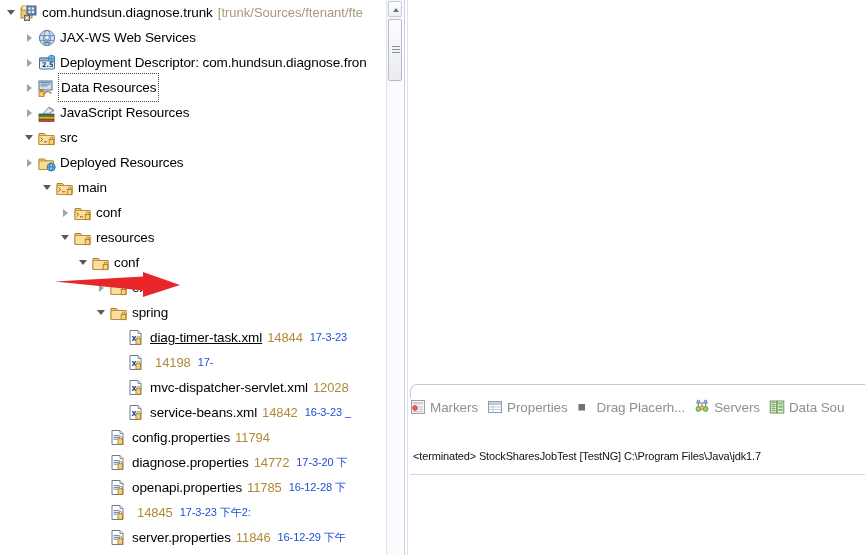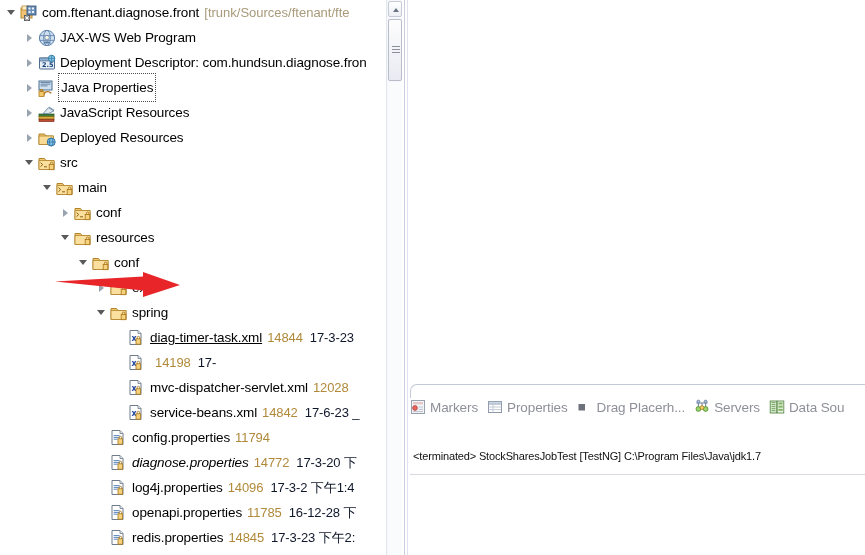--- a/index.html
+++ b/index.html
@@ -31,21 +31,21 @@
     border-left:5px solid #9aa4b0;
   }
   .twisty.expanded::before{
     content:"";position:absolute;left:3px;top:10px;
     border-left:4px solid transparent;border-right:4px solid transparent;
     border-top:5px solid #5a5a5a;
   }
   .ico{width:18px;height:18px;flex:0 0 18px;margin-right:4px;position:relative;}
   .label{font-size:13.5px;color:#000;letter-spacing:-0.1px;}
   .meta{color:#b08a3a;font-size:13px;margin-left:5px;letter-spacing:-0.1px;}
-  .meta2{color:#0f172a;font-size:13px;margin-left:7px;letter-spacing:-0.1px;}
+  .meta2{color:#1d4ed8;font-size:11px;margin-left:7px;letter-spacing:-0.1px;}
   .pathtxt{color:#a89a7a;font-size:13px;margin-left:5px;}
   .focusbox{
     outline:1px dotted #4a4a4a;outline-offset:1px;
     padding:0 1px;
   }
 
   
   .ico svg{display:block;}
 
   
@@ -135,38 +135,38 @@
               <rect x="7" y="2" width="9" height="9" fill="#6d8fb5" stroke="#2d4d73" stroke-width="0.8"></rect>
               <rect x="8.5" y="3.5" width="2" height="2" fill="#eaf2fb"></rect>
               <rect x="12" y="3.5" width="2" height="2" fill="#eaf2fb"></rect>
               <rect x="8.5" y="7" width="2" height="2" fill="#eaf2fb"></rect>
               <rect x="12" y="7" width="2" height="2" fill="#eaf2fb"></rect>
               <rect x="4" y="11" width="6" height="6" fill="#5a5a5a"></rect>
               <path d="M7 11.5 L7 16.5 M4.5 14 L9.5 14 M5.2 12.2 L8.8 15.8 M8.8 12.2 L5.2 15.8" stroke="#fff" stroke-width="0.9"></path>
             </svg>
           </span>
           <span style="display: inline-flex; align-items: center;">
-            <span class="label">com.ftenant.diagnose.front</span>
+            <span class="label">com.hundsun.diagnose.trunk</span>
             <span class="pathtxt">[trunk/Sources/ftenant/fte</span>
           </span>
         </div>
         <div class="row">
           <span class="indent" style="width: 22px;"></span>
           <span class="twisty collapsed"></span>
           <span class="ico">
             <svg width="18" height="18" viewBox="0 0 18 18">
               <circle cx="9" cy="9" r="7.6" fill="#cfe0f2" stroke="#5a7fa8" stroke-width="1"></circle>
               <ellipse cx="9" cy="9" rx="3.4" ry="7.6" fill="none" stroke="#5a7fa8" stroke-width="0.8"></ellipse>
               <path d="M1.7 6.6 H16.3 M1.7 11.4 H16.3" stroke="#5a7fa8" stroke-width="0.8"></path>
               <path d="M5 14.5 a4.5 4 0 0 1 8 0 z" fill="#5d7fa5"></path>
               <circle cx="9" cy="8.6" r="2.3" fill="#f6f2e2" stroke="#5a7fa8" stroke-width="0.8"></circle>
             </svg>
           </span>
           <span style="display: inline-flex; align-items: center;">
-            <span class="label">JAX-WS Web Program</span>
+            <span class="label">JAX-WS Web Services</span>
           </span>
         </div>
         <div class="row">
           <span class="indent" style="width: 22px;"></span>
           <span class="twisty collapsed"></span>
           <span class="ico">
             <svg width="18" height="18" viewBox="0 0 18 18">
               <rect x="1.5" y="4" width="15" height="11" rx="1" fill="#e8eef6" stroke="#4c6c92" stroke-width="1"></rect>
               <rect x="1.5" y="4" width="15" height="3" fill="#8fb0d0" stroke="#4c6c92" stroke-width="0.7"></rect>
               <text x="4" y="13.4" font-family="DejaVu Sans" font-size="6.5" font-weight="bold" fill="#13407a">2.5</text>
@@ -184,72 +184,72 @@
           <span class="ico">
             <svg width="18" height="18" viewBox="0 0 18 18">
               <rect x="1" y="2" width="13" height="9" fill="#cfe0f0" stroke="#3f6287" stroke-width="0.9"></rect>
               <path d="M2.5 3.5 h10 M2.5 5.2 h10 M2.5 6.9 h7" stroke="#3f6287" stroke-width="0.7"></path>
               <path d="M5 16.5 c0-3 2-4.6 4.5-4.6 c2.3 0 3.6 1 4.2 2.2 l-1.6 0.6 c-0.5-0.9-1.4-1.4-2.6-1.4 c-1.6 0-2.6 1-2.9 3.2 z" fill="#b3772b"></path>
               <rect x="1" y="12" width="5" height="5.5" fill="#f3c86d" stroke="#b07c1e" stroke-width="0.8"></rect>
               <rect x="2.6" y="10.4" width="1.8" height="2.2" fill="none" stroke="#b07c1e" stroke-width="0.8"></rect>
             </svg>
           </span>
           <span class="focusbox" style="display: inline-flex; align-items: center;">
-            <span class="label">Java Properties</span>
+            <span class="label">Data Resources</span>
           </span>
         </div>
         <div class="row">
           <span class="indent" style="width: 22px;"></span>
           <span class="twisty collapsed"></span>
           <span class="ico">
             <svg width="18" height="18" viewBox="0 0 18 18">
               <rect x="1" y="10" width="15" height="2.6" fill="#3f7a3f" stroke="#24551f" stroke-width="0.7"></rect>
               <rect x="1" y="12.6" width="15" height="2.6" fill="#d4b13c" stroke="#8a6c13" stroke-width="0.7"></rect>
               <rect x="1" y="15.2" width="15" height="2.3" fill="#c04c33" stroke="#7e2c1a" stroke-width="0.7"></rect>
               <path d="M5 9.6 l5.5-6 l5.5 3.2 l-5.5 2.8 z" fill="#dfe7ef" stroke="#5b7a99" stroke-width="0.8"></path>
               <path d="M11 3 l5 3.2" stroke="#5b7a99" stroke-width="0.8"></path>
             </svg>
           </span>
           <span style="display: inline-flex; align-items: center; text-align: center;">
             <span class="label">JavaScript Resources</span>
           </span>
         </div>
         <div class="row">
           <span class="indent" style="width: 22px;"></span>
+          <span class="twisty expanded"></span>
+          <span class="ico">
+            <svg width="18" height="18" viewBox="0 0 18 18">
+              <path d="M1 4.5 h5.5 l1.5 2 h8 v9 h-15 z" fill="#f2c971" stroke="#b1842c" stroke-width="1"></path>
+              <path d="M1 6.5 h15 v9 h-15 z" fill="#fbdf9e" stroke="#b1842c" stroke-width="0.8"></path>
+              <path d="M2.5 8.6 l2.2 2 l-2.2 2 M6 12.8 h3" stroke="#8a6413" stroke-width="1" fill="none"></path>
+              <rect x="11.2" y="10.5" width="4.6" height="5.2" fill="#f6d27e" stroke="#a8761b" stroke-width="0.8"></rect>
+              <path d="M12.4 10.5 v-1.3 a1.2 1.2 0 0 1 2.4 0 v1.3" fill="none" stroke="#a8761b" stroke-width="0.9"></path>
+            </svg>
+          </span>
+          <span style="display: inline-flex; align-items: center;">
+            <span class="label">src</span>
+          </span>
+        </div>
+        <div class="row">
+          <span class="indent" style="width: 22px;"></span>
           <span class="twisty collapsed"></span>
           <span class="ico">
             <svg width="18" height="18" viewBox="0 0 18 18">
               <path d="M1 5 h5.5 l1.5 2 h7.5 v8.5 h-14.5 z" fill="#f2c971" stroke="#b1842c" stroke-width="1"></path>
               <path d="M1 7 h14.5 v8.5 h-14.5 z" fill="#fadb95" stroke="#b1842c" stroke-width="0.8"></path>
               <circle cx="13.2" cy="13" r="4" fill="#7fc0e8" stroke="#2c6f9a" stroke-width="0.9"></circle>
               <ellipse cx="13.2" cy="13" rx="1.8" ry="4" fill="none" stroke="#2c6f9a" stroke-width="0.7"></ellipse>
               <path d="M9.2 13 h8" stroke="#2c6f9a" stroke-width="0.7"></path>
             </svg>
           </span>
           <span style="display: inline-flex; align-items: center;">
             <span class="label">Deployed Resources</span>
           </span>
         </div>
         <div class="row">
-          <span class="indent" style="width: 22px;"></span>
-          <span class="twisty expanded"></span>
-          <span class="ico">
-            <svg width="18" height="18" viewBox="0 0 18 18">
-              <path d="M1 4.5 h5.5 l1.5 2 h8 v9 h-15 z" fill="#f2c971" stroke="#b1842c" stroke-width="1"></path>
-              <path d="M1 6.5 h15 v9 h-15 z" fill="#fbdf9e" stroke="#b1842c" stroke-width="0.8"></path>
-              <path d="M2.5 8.6 l2.2 2 l-2.2 2 M6 12.8 h3" stroke="#8a6413" stroke-width="1" fill="none"></path>
-              <rect x="11.2" y="10.5" width="4.6" height="5.2" fill="#f6d27e" stroke="#a8761b" stroke-width="0.8"></rect>
-              <path d="M12.4 10.5 v-1.3 a1.2 1.2 0 0 1 2.4 0 v1.3" fill="none" stroke="#a8761b" stroke-width="0.9"></path>
-            </svg>
-          </span>
-          <span style="display: inline-flex; align-items: center;">
-            <span class="label">src</span>
-          </span>
-        </div>
-        <div class="row">
           <span class="indent" style="width: 40px;"></span>
           <span class="twisty expanded"></span>
           <span class="ico">
             <svg width="18" height="18" viewBox="0 0 18 18">
               <path d="M1 4.5 h5.5 l1.5 2 h8 v9 h-15 z" fill="#f2c971" stroke="#b1842c" stroke-width="1"></path>
               <path d="M1 6.5 h15 v9 h-15 z" fill="#fbdf9e" stroke="#b1842c" stroke-width="0.8"></path>
               <path d="M2.5 8.6 l2.2 2 l-2.2 2 M6 12.8 h3" stroke="#8a6413" stroke-width="1" fill="none"></path>
               <rect x="11.2" y="10.5" width="4.6" height="5.2" fill="#f6d27e" stroke="#a8761b" stroke-width="0.8"></rect>
               <path d="M12.4 10.5 v-1.3 a1.2 1.2 0 0 1 2.4 0 v1.3" fill="none" stroke="#a8761b" stroke-width="0.9"></path>
             </svg>
@@ -393,21 +393,21 @@
               <path d="M10 1.5 v3 h3" fill="#dfe6ee" stroke="#6f7b8a" stroke-width="0.8"></path>
               <text x="3.4" y="11.6" font-family="DejaVu Sans" font-size="8" font-weight="bold" fill="#22489e">x</text>
               <rect x="8" y="9.8" width="4.6" height="5.4" fill="#f6d27e" stroke="#a8761b" stroke-width="0.8"></rect>
               <path d="M9.2 9.8 v-1.3 a1.2 1.2 0 0 1 2.4 0 v1.3" fill="none" stroke="#a8761b" stroke-width="0.9"></path>
             </svg>
           </span>
           <span style="display: inline-flex; align-items: center;">
             <span class="label">service-beans.xml</span>
           </span>
           <span class="meta">14842</span>
-          <span class="meta2">17-6-23 _</span>
+          <span class="meta2">16-3-23 _</span>
         </div>
         <div class="row">
           <span class="indent" style="width: 94px;"></span>
           <span class="twisty "></span>
           <span class="ico">
             <svg width="18" height="18" viewBox="0 0 18 18">
               <path d="M2 1.5 h8 l3 3 v11 h-11 z" fill="#ffffff" stroke="#6f7b8a" stroke-width="1"></path>
               <path d="M10 1.5 v3 h3" fill="#dfe6ee" stroke="#6f7b8a" stroke-width="0.8"></path>
               <path d="M3.6 6.6 h6 M3.6 8.4 h6 M3.6 10.2 h4" stroke="#5a86bd" stroke-width="1"></path>
               <rect x="8" y="9.8" width="4.6" height="5.4" fill="#f6d27e" stroke="#a8761b" stroke-width="0.8"></rect>
@@ -424,76 +424,55 @@
           <span class="twisty "></span>
           <span class="ico">
             <svg width="18" height="18" viewBox="0 0 18 18">
               <path d="M2 1.5 h8 l3 3 v11 h-11 z" fill="#ffffff" stroke="#6f7b8a" stroke-width="1"></path>
               <path d="M10 1.5 v3 h3" fill="#dfe6ee" stroke="#6f7b8a" stroke-width="0.8"></path>
               <path d="M3.6 6.6 h6 M3.6 8.4 h6 M3.6 10.2 h4" stroke="#5a86bd" stroke-width="1"></path>
               <rect x="8" y="9.8" width="4.6" height="5.4" fill="#f6d27e" stroke="#a8761b" stroke-width="0.8"></rect>
               <path d="M9.2 9.8 v-1.3 a1.2 1.2 0 0 1 2.4 0 v1.3" fill="none" stroke="#a8761b" stroke-width="0.9"></path>
             </svg>
           </span>
-          <span style="display: inline-flex; align-items: center; font-style: italic;">
+          <span style="display: inline-flex; align-items: center;">
             <span class="label">diagnose.properties</span>
           </span>
           <span class="meta">14772</span>
           <span class="meta2">17-3-20 下</span>
         </div>
         <div class="row">
           <span class="indent" style="width: 94px;"></span>
           <span class="twisty "></span>
           <span class="ico">
             <svg width="18" height="18" viewBox="0 0 18 18">
               <path d="M2 1.5 h8 l3 3 v11 h-11 z" fill="#ffffff" stroke="#6f7b8a" stroke-width="1"></path>
               <path d="M10 1.5 v3 h3" fill="#dfe6ee" stroke="#6f7b8a" stroke-width="0.8"></path>
               <path d="M3.6 6.6 h6 M3.6 8.4 h6 M3.6 10.2 h4" stroke="#5a86bd" stroke-width="1"></path>
               <rect x="8" y="9.8" width="4.6" height="5.4" fill="#f6d27e" stroke="#a8761b" stroke-width="0.8"></rect>
               <path d="M9.2 9.8 v-1.3 a1.2 1.2 0 0 1 2.4 0 v1.3" fill="none" stroke="#a8761b" stroke-width="0.9"></path>
             </svg>
           </span>
           <span style="display: inline-flex; align-items: center;">
-            <span class="label">log4j.properties</span>
-          </span>
-          <span class="meta">14096</span>
-          <span class="meta2">17-3-2 下午1:4</span>
-        </div>
-        <div class="row">
-          <span class="indent" style="width: 94px;"></span>
-          <span class="twisty "></span>
-          <span class="ico">
-            <svg width="18" height="18" viewBox="0 0 18 18">
-              <path d="M2 1.5 h8 l3 3 v11 h-11 z" fill="#ffffff" stroke="#6f7b8a" stroke-width="1"></path>
-              <path d="M10 1.5 v3 h3" fill="#dfe6ee" stroke="#6f7b8a" stroke-width="0.8"></path>
-              <path d="M3.6 6.6 h6 M3.6 8.4 h6 M3.6 10.2 h4" stroke="#5a86bd" stroke-width="1"></path>
-              <rect x="8" y="9.8" width="4.6" height="5.4" fill="#f6d27e" stroke="#a8761b" stroke-width="0.8"></rect>
-              <path d="M9.2 9.8 v-1.3 a1.2 1.2 0 0 1 2.4 0 v1.3" fill="none" stroke="#a8761b" stroke-width="0.9"></path>
-            </svg>
-          </span>
-          <span style="display: inline-flex; align-items: center;">
             <span class="label">openapi.properties</span>
           </span>
           <span class="meta">11785</span>
           <span class="meta2">16-12-28 下</span>
         </div>
         <div class="row">
           <span class="indent" style="width: 94px;"></span>
           <span class="twisty "></span>
           <span class="ico">
             <svg width="18" height="18" viewBox="0 0 18 18">
               <path d="M2 1.5 h8 l3 3 v11 h-11 z" fill="#ffffff" stroke="#6f7b8a" stroke-width="1"></path>
               <path d="M10 1.5 v3 h3" fill="#dfe6ee" stroke="#6f7b8a" stroke-width="0.8"></path>
               <path d="M3.6 6.6 h6 M3.6 8.4 h6 M3.6 10.2 h4" stroke="#5a86bd" stroke-width="1"></path>
               <rect x="8" y="9.8" width="4.6" height="5.4" fill="#f6d27e" stroke="#a8761b" stroke-width="0.8"></rect>
               <path d="M9.2 9.8 v-1.3 a1.2 1.2 0 0 1 2.4 0 v1.3" fill="none" stroke="#a8761b" stroke-width="0.9"></path>
             </svg>
-          </span>
-          <span style="display: inline-flex; align-items: center;">
-            <span class="label">redis.properties</span>
           </span>
           <span class="meta">14845</span>
           <span class="meta2">17-3-23 下午2:</span>
         </div>
         <div class="row">
           <span class="indent" style="width: 94px;"></span>
           <span class="twisty "></span>
           <span class="ico">
             <svg width="18" height="18" viewBox="0 0 18 18">
               <path d="M2 1.5 h8 l3 3 v11 h-11 z" fill="#ffffff" stroke="#6f7b8a" stroke-width="1"></path>

